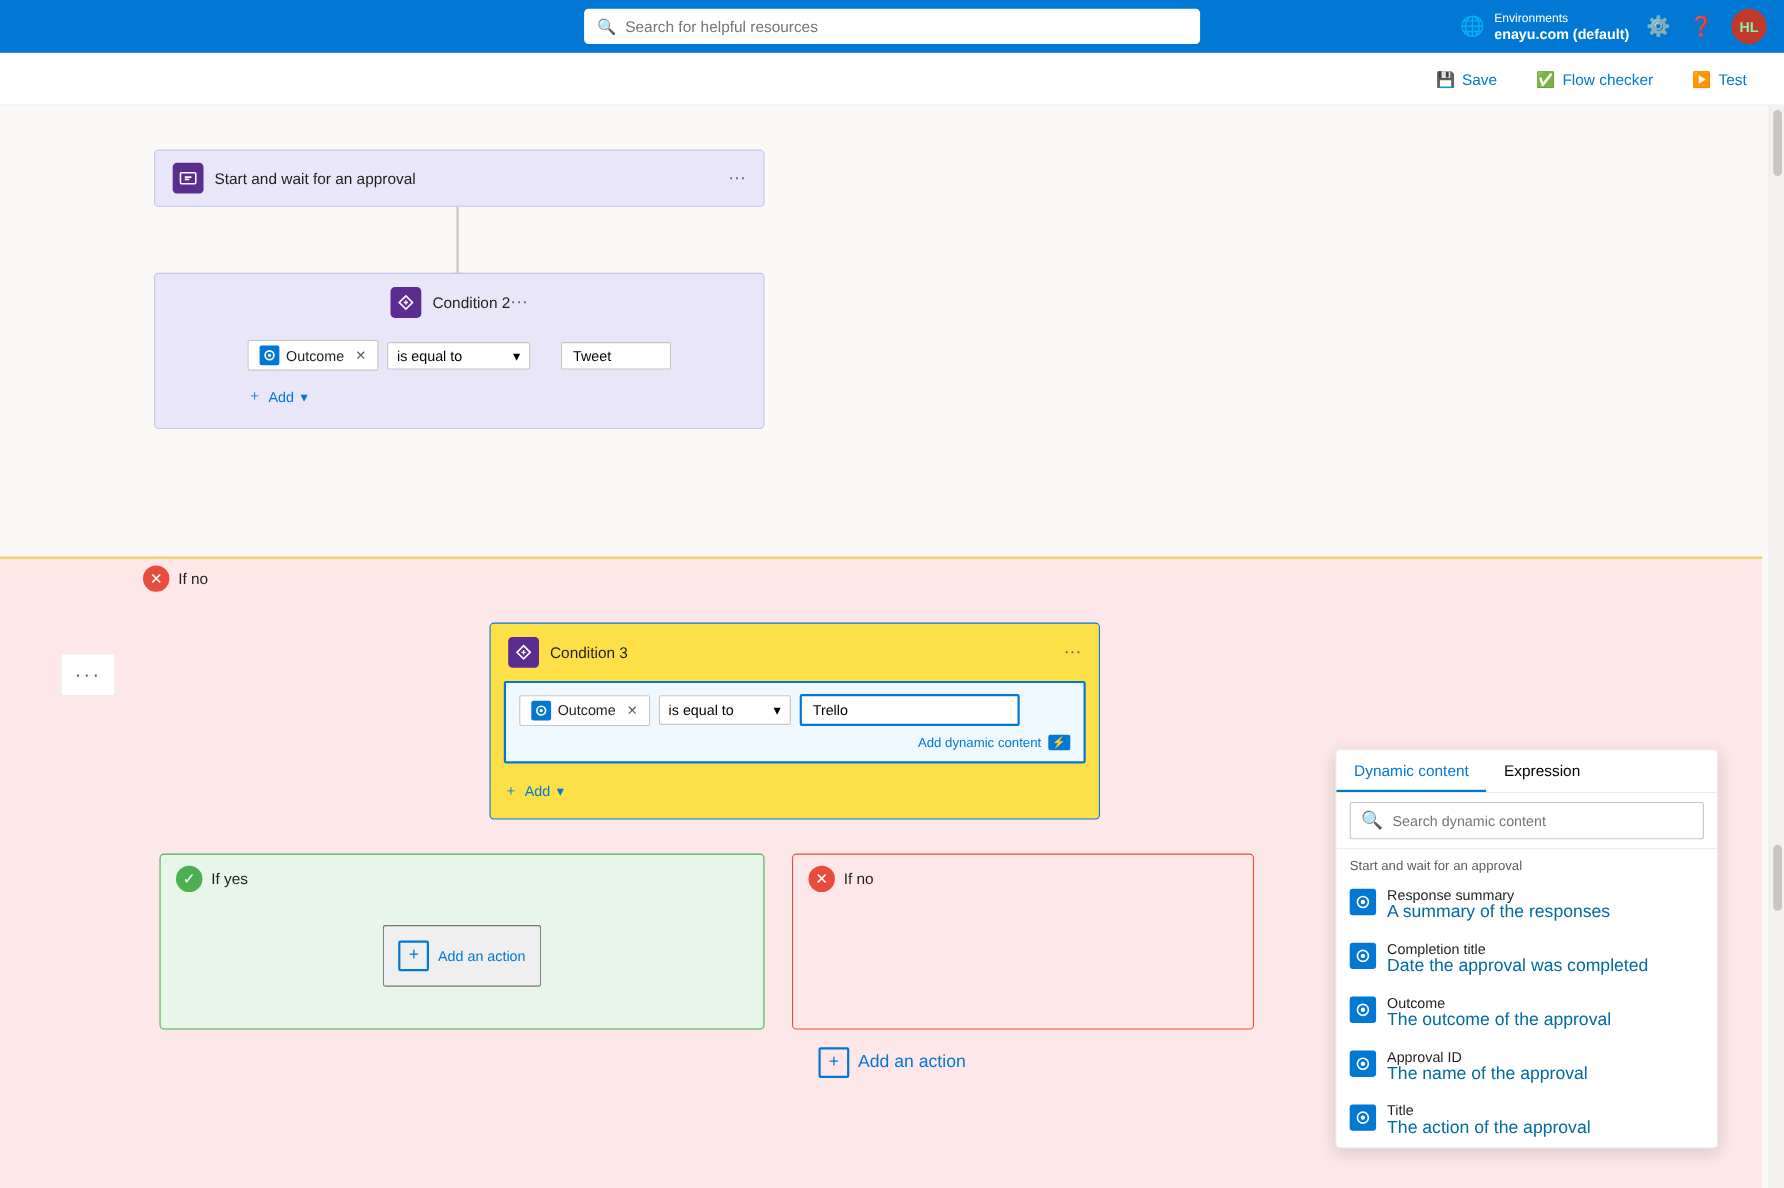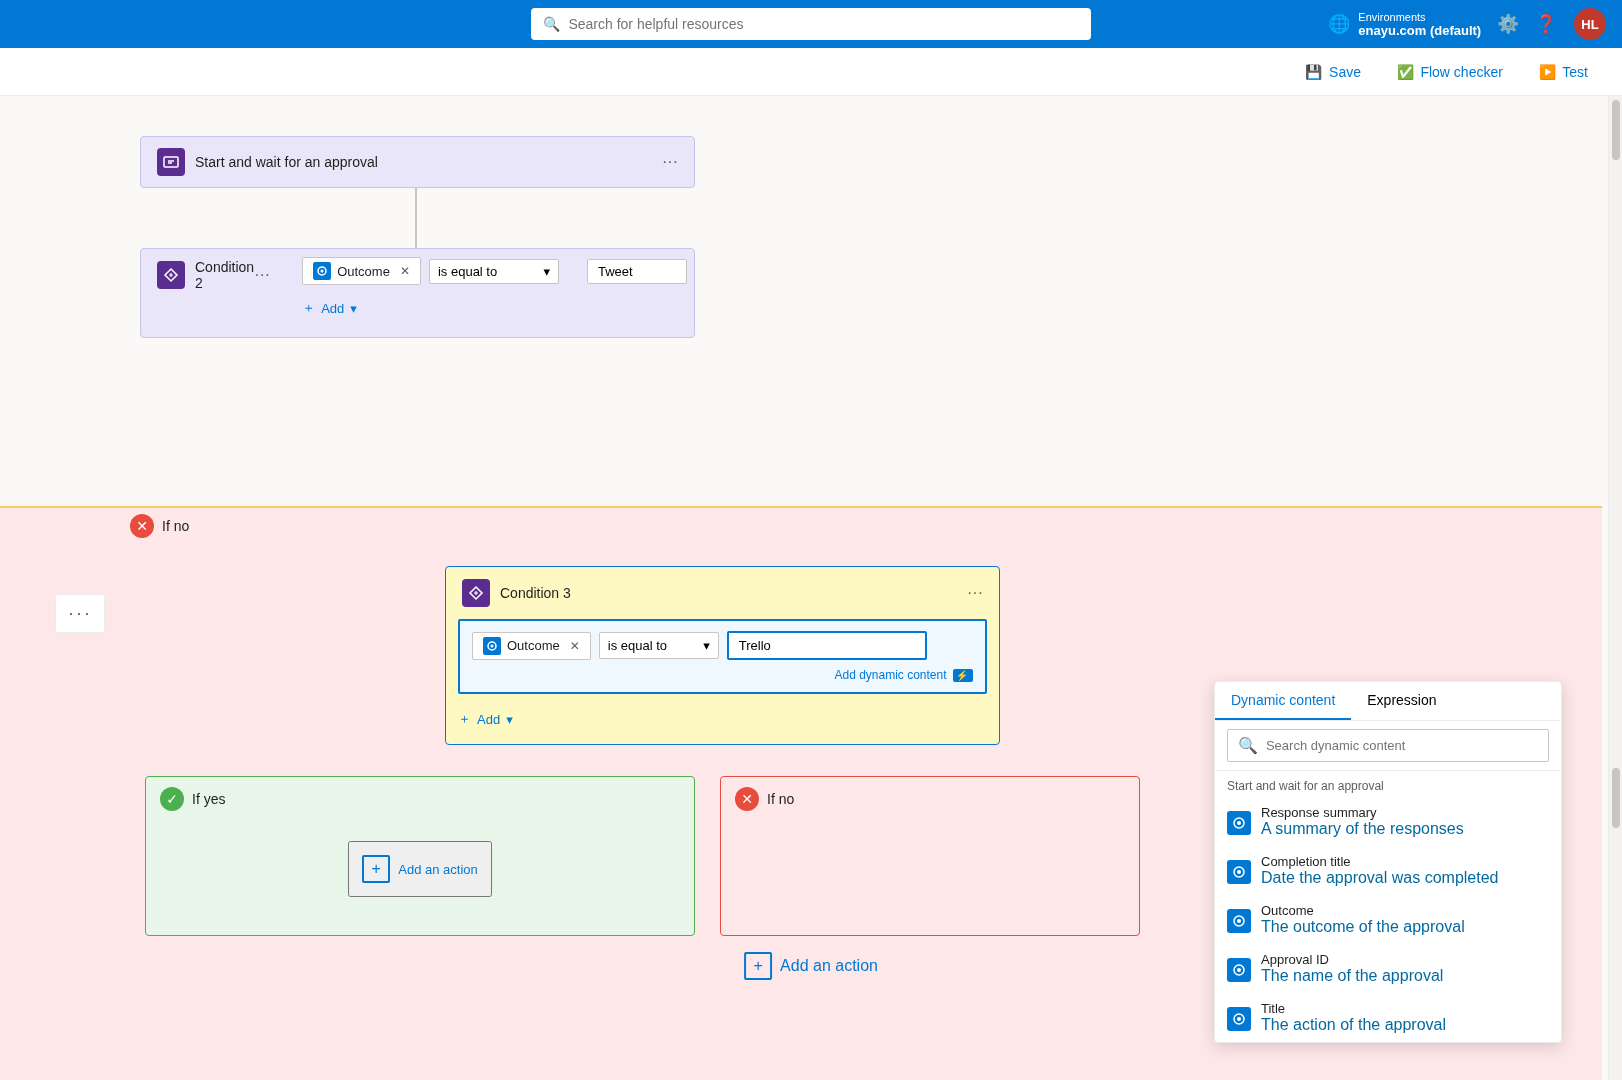--- a/index.html
+++ b/index.html
@@ -41,21 +41,21 @@
     .search-icon-top { color: #605e5c; font-size: 14px; }
     .top-right {
       display: flex;
       align-items: center;
       gap: 16px;
       margin-left: auto;
     }
     .icon-btn { color: white; font-size: 18px; cursor: pointer; background: none; border: none; }
     .avatar {
       background: #c0392b;
-      color: #ffffff;
+      color: #86efac;
       width: 32px; height: 32px;
       border-radius: 50%;
       display: flex; align-items: center; justify-content: center;
       font-size: 13px; font-weight: 600; cursor: pointer;
     }
 
     
     .toolbar {
       background: white;
       height: 48px;
@@ -187,21 +187,21 @@
     }
     .if-no-text { font-size: 14px; color: #201f1e; font-weight: 500; }
 
     
     .condition3-wrapper {
       position: absolute;
       top: 430px; left: 445px;
       width: 555px;
     }
     .condition3-node {
-      background: #fef9c3;
+      background: #fde047;
       border: 1px solid #0078d4;
       border-radius: 4px;
     }
     .condition3-body {
       background: #f0f8ff;
       border: 2px solid #0078d4;
       border-radius: 2px;
       padding: 10px 12px;
       margin: 0 12px 12px;
     }
@@ -343,21 +343,21 @@
     .panel-search-inner input {
       border: none; outline: none; font-size: 13px; width: 100%;
     }
     .panel-section-title {
       padding: 8px 12px 4px;
       font-size: 12px;
       color: #605e5c;
       font-weight: 500;
     }
     .panel-item {
-      display: flex; align-items: center; gap: 10px;
+      display: flex; align-items: flex-start; gap: 10px;
       padding: 8px 12px;
       cursor: pointer;
     }
     .panel-item-icon {
       width: 24px; height: 24px;
       background: #0078d4;
       border-radius: 3px;
       display: flex; align-items: center; justify-content: center;
       color: white; font-size: 12px;
       flex-shrink: 0; margin-top: 2px;
@@ -432,21 +432,21 @@
         </svg>
       </div>
       <span class="node-title">Start and wait for an approval</span>
       <span class="node-menu">···</span>
     </div>
 
     <div style="position:absolute; top:52px; left:415px; width:2px; height:60px; background:#c8c6c4;">
       <div style="position:absolute; bottom:-8px; left:-4px; width:0; height:0; border-left:5px solid transparent; border-right:5px solid transparent; border-top:8px solid #c8c6c4;"></div>
     </div>
 
-    <div class="node-block condition2-node" style="position:absolute; top:112px; left:140px; width:555px; height:auto; flex-direction:row; align-items:flex-start; padding:0;">
+    <div class="node-block condition2-node" style="position:absolute; top:112px; left:140px; width:555px; height:auto; flex-direction:column; align-items:center; padding:0;">
       <div class="condition-header">
         <div class="node-icon" style="background:#5c2d91; margin-right:10px;">
           <svg width="16" height="16" viewBox="0 0 16 16" fill="white">
             <path d="M8 2L14 8L8 14L2 8Z" stroke="white" stroke-width="1.5" fill="none"></path>
             <path d="M6 8h4M8 6v4" stroke="white" stroke-width="1.2"></path>
           </svg>
         </div>
         <span class="node-title">Condition 2</span>
         <span class="node-menu">···</span>
       </div>

